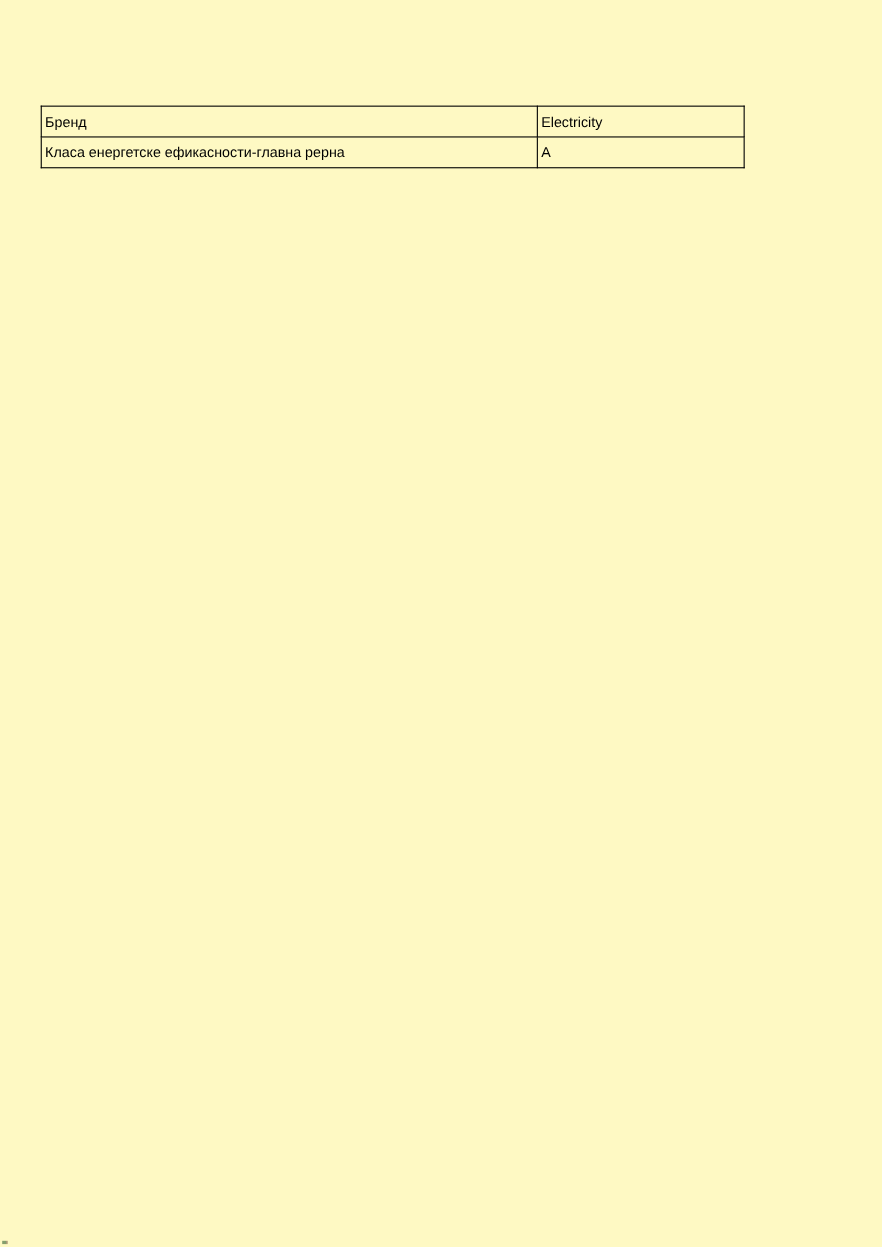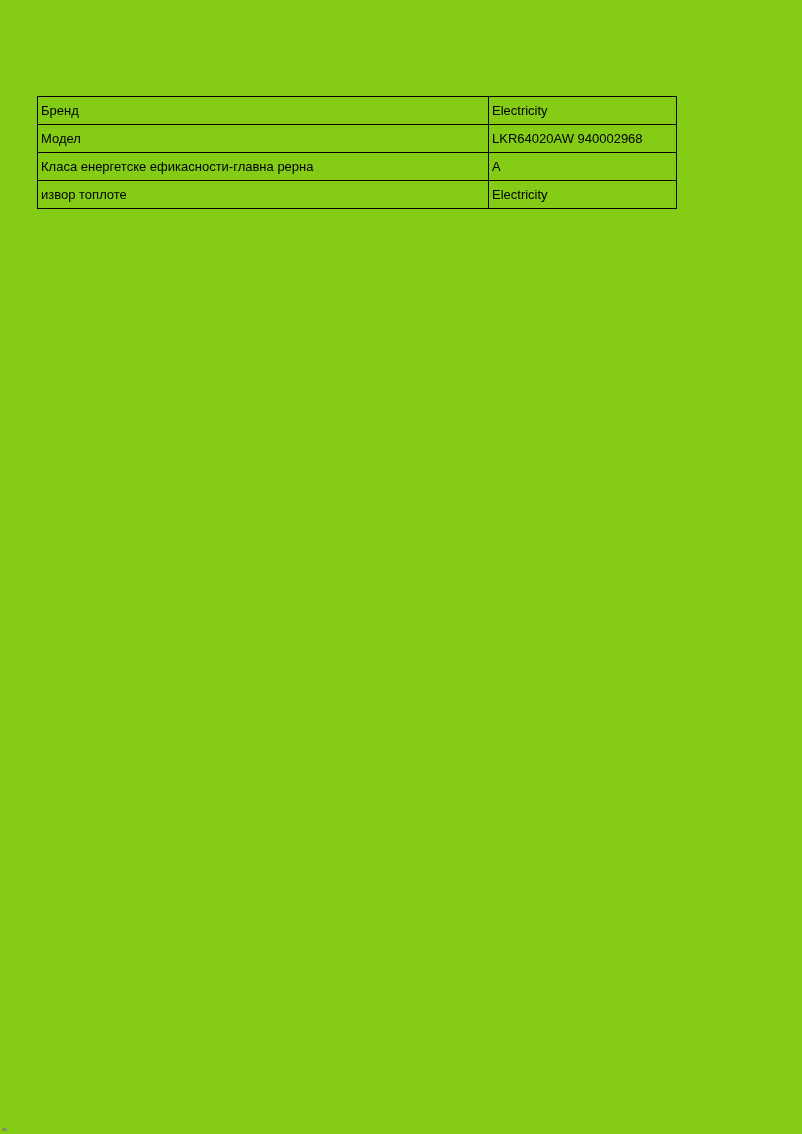--- a/index.html
+++ b/index.html
@@ -7,21 +7,21 @@
     padding: 0;
     background: #ffffff;
     width: 802px;
     height: 1134px;
     font-family: "Liberation Sans", sans-serif;
   }
   .page {
     position: relative;
     width: 802px;
     height: 1134px;
-    background: #84cc16;
+    background: #fef9c3;
     overflow: hidden;
   }
   table.spec-table {
     position: absolute;
     left: 37px;
     top: 96px;
     width: 639px;
     border-collapse: collapse;
     table-layout: fixed;
     font-size: 13px;
@@ -63,29 +63,21 @@
     <colgroup>
       <col class="c-label">
       <col class="c-value">
     </colgroup>
     <tbody>
       <tr>
         <td class="label-cell">Бренд</td>
         <td class="value-cell">Electricity</td>
       </tr>
       <tr>
-        <td class="label-cell">Модел</td>
-        <td class="value-cell">LKR64020AW 940002968</td>
-      </tr>
-      <tr>
         <td class="label-cell">Класа енергетске ефикасности-главна рерна</td>
         <td class="value-cell">A</td>
-      </tr>
-      <tr>
-        <td class="label-cell">извор топлоте</td>
-        <td class="value-cell">Electricity</td>
       </tr>
     </tbody>
   </table>
 
   <div class="corner-artifact"></div>
 
 </div>
 
 </body></html>

